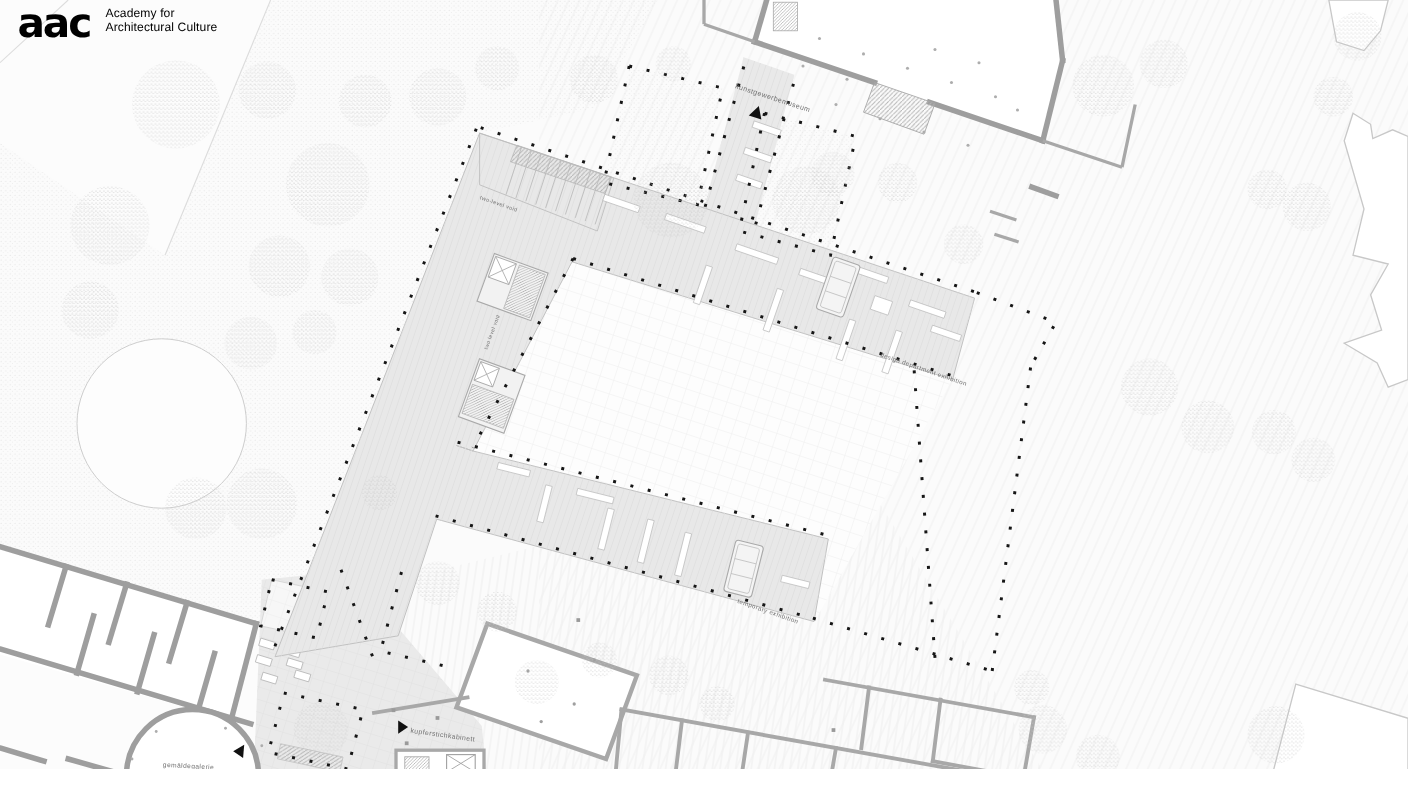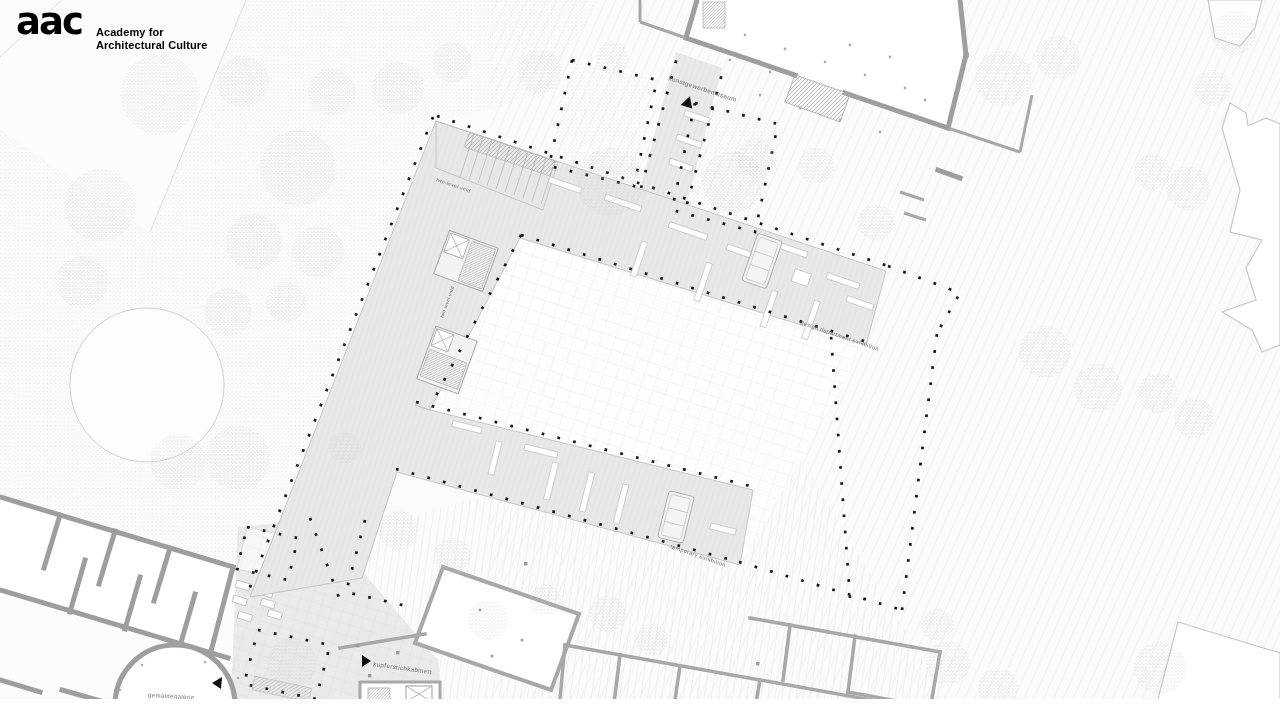--- a/index.html
+++ b/index.html
@@ -2,21 +2,21 @@
 <html><head>
 <meta charset="utf-8">
 <style>
   html,body{margin:0;padding:0;background:#ffffff;}
   .canvas{position:relative;width:1280px;height:699px;overflow:hidden;background:#fbfbfb;
           font-family:"Liberation Sans", sans-serif;}
   .plan-svg{position:absolute;left:0;top:0;}
   .logo{position:absolute;left:16px;top:2px;display:flex;align-items:flex-start;z-index:5;}
   .logo-mark{font-family:"DejaVu Sans", sans-serif;font-size:37px;font-weight:800;
              letter-spacing:-2px;color:#000;line-height:40px;}
-  .logo-name{margin-left:14px;margin-top:24px;font-size:11px;font-weight:bold;color:#000;
+  .logo-name{margin-left:14px;margin-top:4px;font-size:11px;font-weight:normal;color:#000;
              line-height:13px;letter-spacing:0.1px;}
   text{font-family:"Liberation Sans", sans-serif;fill:#707070;letter-spacing:0.4px;}
 </style>
 </head>
 <body>
 
 <div class="canvas">
 
   <div class="logo">
     <div class="logo-mark">aac</div>

